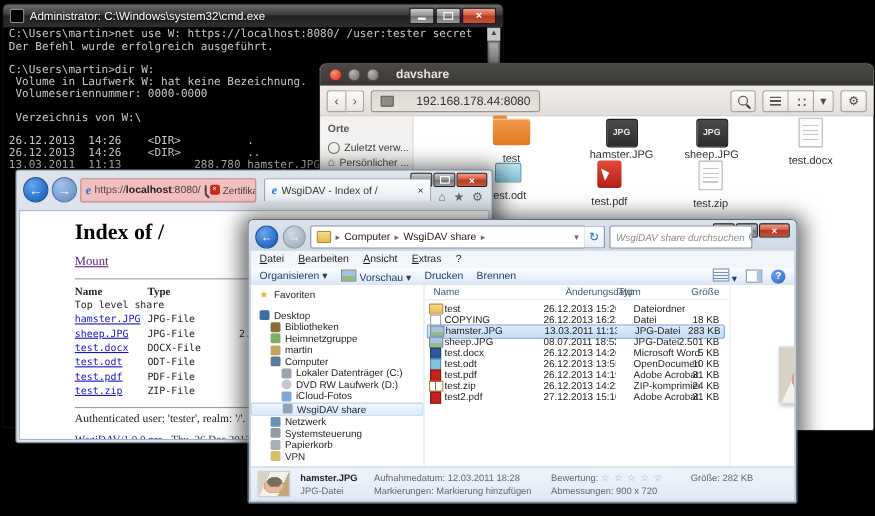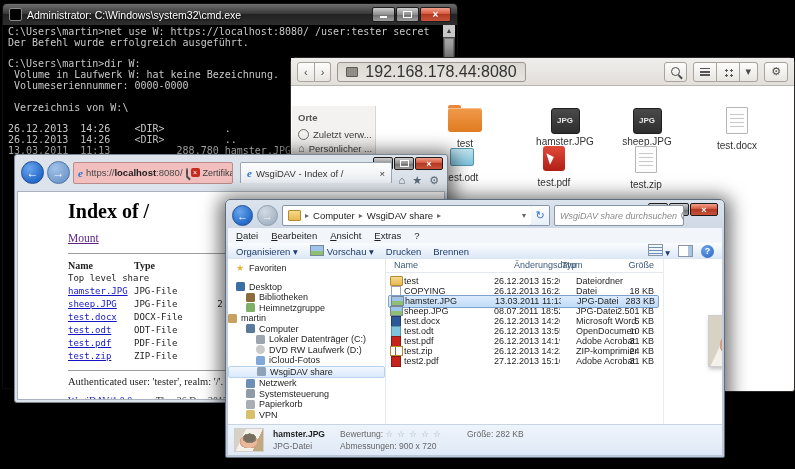--- a/index.html
+++ b/index.html
@@ -35,21 +35,21 @@
   .circ.c2,.circ.c3{background:radial-gradient(circle at 35% 30%,#b9b5ad,#837f77 70%);border:1px solid #4c4a45;}
   .naut-title{color:#e9e5dc;font-size:11px;font-weight:bold;margin-left:10px;}
   .naut-tool{height:27px;background:linear-gradient(#f0eeec,#e2dfda);border-bottom:1px solid #bbb6ae;display:flex;align-items:center;padding:0 6px;gap:6px;}
   .nbtn{height:18px;border:1px solid #a9a49b;border-radius:3px;background:linear-gradient(#fdfdfc,#e9e6e1);
         display:flex;align-items:center;justify-content:center;padding:0 6px;font-size:11px;color:#4a4a46;}
   .ngrp{display:flex;}
   .ngrp .nbtn{border-radius:0;border-left-width:0;}
   .ngrp .nbtn:first-child{border-radius:3px 0 0 3px;border-left-width:1px;}
   .ngrp .nbtn:last-child{border-radius:0 3px 3px 0;}
   .loc-btn{height:18px;border:1px solid #9b968d;border-radius:3px;background:linear-gradient(#dcd8d2,#e7e4df);
-           display:flex;align-items:center;padding:0 8px;gap:7px;font-size:16px;color:#333;}
+           display:flex;align-items:center;padding:0 8px;gap:20px;font-size:11px;color:#333;}
   .scr-ico{width:10px;height:8px;border:1.5px solid #5b5955;border-radius:1px;background:#8f8d88;}
   .mag{position:relative;width:7px;height:7px;border:1.5px solid #4a4a4a;border-radius:50%;}
   .mag::after{content:"";position:absolute;width:5px;height:1.5px;background:#4a4a4a;transform:rotate(45deg);right:-4px;bottom:-2px;}
   .bars{width:10px;height:8px;background:linear-gradient(#555 0 1.5px,transparent 1.5px 3.2px,#555 3.2px 4.7px,transparent 4.7px 6.4px,#555 6.4px 8px);}
   .dots{width:10px;height:10px;background-image:radial-gradient(#555 1.1px,transparent 1.2px);background-size:5px 5px;background-position:1px 1px;}
   .naut-body{position:absolute;top:48px;left:1px;right:1px;bottom:1px;display:flex;background:#fff;}
   .naut-side{width:84px;background:#f4f2f0;border-right:1px solid #d9d5d0;padding:4px 0 0 6px;box-sizing:border-box;}
   .naut-side h4{margin:2px 0 4px;font-size:9.5px;color:#555;}
   .nsi{display:flex;align-items:center;gap:4px;font-size:9.5px;color:#3d3d3d;height:14px;white-space:nowrap;overflow:hidden;}
   .i-clock{width:9px;height:9px;border:1.5px solid #6f6c66;border-radius:50%;flex:0 0 auto;}
@@ -233,20 +233,26 @@
     </div>
     <div class="cmd-sb">
       <div class="ar">▲</div>
       <div class="th"></div>
       <div class="ar dn">▼</div>
     </div>
   </div>
 </div>
 
 <div class="w naut">
+  <div class="naut-tb">
+    <span class="circ c1"></span>
+    <span class="circ c2"></span>
+    <span class="circ c3"></span>
+    <span class="naut-title">davshare</span>
+  </div>
   <div class="naut-tool">
     <span class="ngrp">
       <span class="nbtn">‹</span>
       <span class="nbtn">›</span>
     </span>
     <span class="loc-btn">
       <span class="scr-ico"></span>
       <span>192.168.178.44:8080</span>
     </span>
     <span style="margin-left:auto" class="nbtn">
@@ -460,21 +466,21 @@
           <span>Desktop</span>
         </div>
       <div class="tri" style="padding-left:18px">
           <span class="mi lib"></span>
           <span>Bibliotheken</span>
         </div>
       <div class="tri" style="padding-left:18px">
           <span class="mi homegroup"></span>
           <span>Heimnetzgruppe</span>
         </div>
-      <div class="tri" style="">
+      <div class="tri" style="padding-left:18px">
           <span class="mi user"></span>
           <span>martin</span>
         </div>
       <div class="tri" style="padding-left:18px">
           <span class="mi computer"></span>
           <span>Computer</span>
         </div>
       <div class="tri" style="padding-left:28px">
           <span class="mi drive"></span>
           <span>Lokaler Datenträger (C:)</span>
@@ -582,20 +588,24 @@
     <div class="exp-prev">
       <div class="prev-img hamster-photo"></div>
     </div>
   </div>
   <div class="exp-det">
     <div class="det-thumb hamster-photo"></div>
     <div class="det-col c1">
       <span class="v1">hamster.JPG</span>
       <span>JPG-Datei</span>
     </div>
+    <div class="det-col c2">
+      <span>Aufnahmedatum: 12.03.2011 18:28</span>
+      <span>Markierungen: Markierung hinzufügen</span>
+    </div>
     <div class="det-col c3">
       <span><span>Bewertung:</span> <span class="stars">☆ ☆ ☆ ☆ ☆</span></span>
       <span>Abmessungen: 900 x 720</span>
     </div>
     <div class="det-col">
       <span>Größe: 282 KB</span>
       <span>&nbsp;</span>
     </div>
   </div>
 </div>

